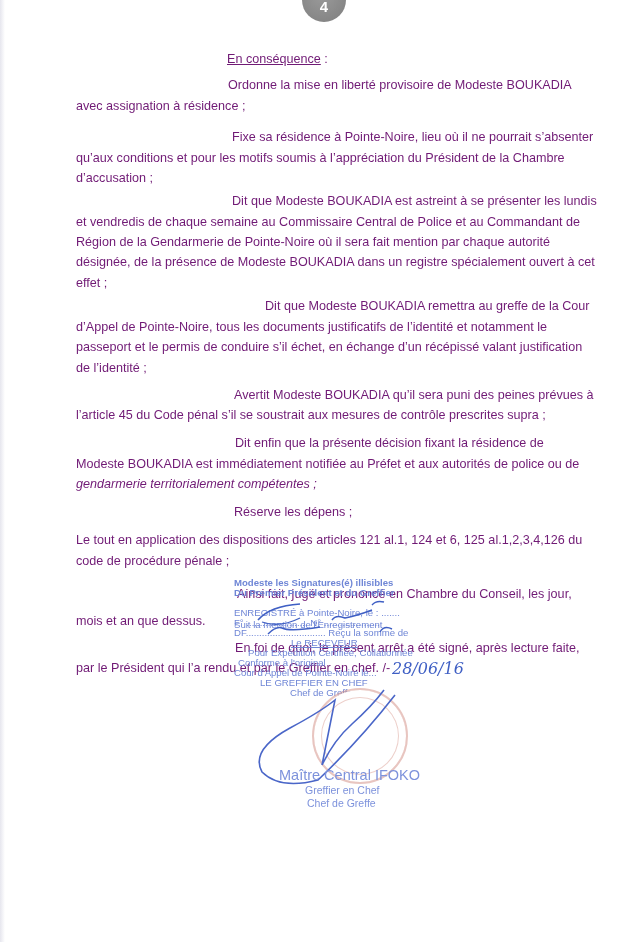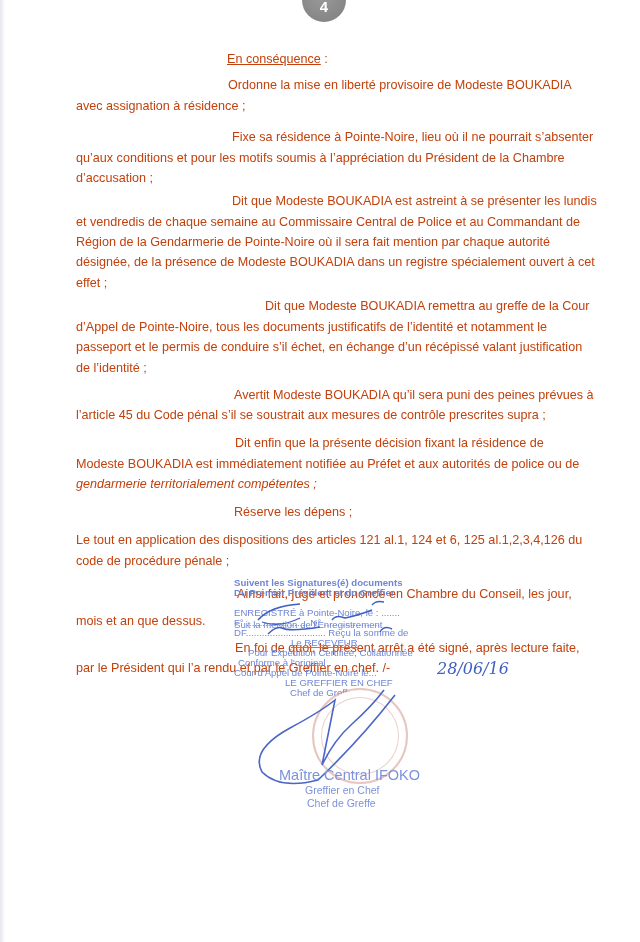--- a/index.html
+++ b/index.html
@@ -6,21 +6,21 @@
     body {
       width:640px; height:942px; background:#ffffff; position:relative; overflow:hidden;
       font-family:"Liberation Sans", "DejaVu Sans", sans-serif; color:#3a3a3a;
     }
     .page-edge { position:absolute; left:0; top:0; width:5px; height:942px; background:linear-gradient(to right,#e6e6ee,#ffffff); }
     .page-num {
       position:absolute; left:302px; top:-22px; width:44px; height:44px; border-radius:50%;
       background:radial-gradient(circle at 45% 40%, #9a9a9a, #7e7e7e);
       color:#fff; font-weight:bold; font-size:15px; text-align:center; line-height:58px;
     }
-    .line { position:absolute; font-size:12.6px; white-space:nowrap; letter-spacing:0; color:#c2410c; }
+    .line { position:absolute; font-size:12.6px; white-space:nowrap; letter-spacing:0; color:#701a75; }
     .u { text-decoration:underline; }
     .stamp { position:absolute; font-family:"Liberation Sans", sans-serif; font-size:9.6px; color:#6f86d6; white-space:nowrap; line-height:10.6px; }
     .stamp.b { font-weight:bold; }
     .seal {
       position:absolute; left:312px; top:688px; width:92px; height:92px; border-radius:50%;
       border:2px solid rgba(214,150,140,0.55); box-shadow: inset 0 0 0 7px rgba(255,255,255,1), inset 0 0 0 8px rgba(214,150,140,0.45);
     }
     .sig-name { position:absolute; font-size:14.5px; color:#7d92dc; white-space:nowrap; }
     .sig-sub { position:absolute; font-size:10.5px; color:#7d92dc; white-space:nowrap; }
     svg.ink { position:absolute; left:0; top:0; }
@@ -57,45 +57,45 @@
     <div class="line" style="left: 234px; top: 505px;">Réserve les dépens ;</div>
     <div class="line" style="left: 76px; top: 533px;">Le tout en application des dispositions des articles 121 al.1, 124 et 6, 125 al.1,2,3,4,126 du</div>
     <div class="line" style="left: 76px; top: 554px;">code de procédure pénale ;</div>
     <div class="line" style="left: 237px; top: 587px;">Ainsi fait, jugé et prononcé en Chambre du Conseil, les jour,</div>
     <div class="line" style="left: 76px; top: 614px;">mois et an que dessus.</div>
     <div class="line" style="left: 235px; top: 641px;">En foi de quoi, le présent arrêt a été signé, après lecture faite,</div>
     <div class="line" style="left: 76px; top: 661px; text-align: center;">par le Président qui l’a rendu et par le Greffier en chef. /-</div>
   </div>
 
 <div id="stamp-lines">
-    <div class="stamp b" style="left: 234px; top: 578px;">Suivent les Signatures(é) documents</div>
+    <div class="stamp b" style="left: 234px; top: 578px;">Modeste les Signatures(é) illisibles</div>
     <div class="stamp b" style="left: 234px; top: 588px;">Du Premier Président et du Greffier</div>
     <div class="stamp" style="left: 234px; top: 598px; margin-top: 22px;">Suit la mention de l'Enregistrement</div>
     <div class="stamp" style="left: 234px; top: 608px;">ENREGISTRÉ à Pointe-Noire, le : .......</div>
     <div class="stamp" style="left: 234px; top: 618px;">F° ....................... N° .....................</div>
     <div class="stamp" style="left: 234px; top: 628px;">DF.............................. Reçu la somme de</div>
     <div class="stamp" style="left: 291px; top: 638px; text-decoration: underline;">Le RECEVEUR</div>
     <div class="stamp" style="left: 248px; top: 648px; text-align: right;">Pour Expédition Certifiée, Collationnée</div>
     <div class="stamp" style="left: 238px; top: 658px;">Conforme à l'original</div>
     <div class="stamp" style="left: 234px; top: 668px;">Cour d'Appel de Pointe-Noire le...</div>
-    <div class="stamp" style="left: 285px; top: 678px;">LE  GREFFIER EN CHEF</div>
+    <div class="stamp" style="left: 260px; top: 678px;">LE  GREFFIER EN CHEF</div>
     <div class="stamp" style="left: 290px; top: 688px;">Chef de Greffe</div>
   </div>
 
 <div class="seal"></div>
 
 <svg class="ink" width="640" height="942">
 
   <path d="M258 620 Q270 606 300 604" stroke="#3f5fc4" stroke-width="1.6" fill="none"></path>
   <path d="M262 622 Q280 628 300 618" stroke="#3f5fc4" stroke-width="1.3" fill="none"></path>
   <path d="M268 634 Q276 626 282 628 Q290 632 320 627" stroke="#3f5fc4" stroke-width="1.5" fill="none"></path>
   <path d="M332 620 Q336 614 345 618 Q356 616 372 610" stroke="#3f5fc4" stroke-width="1.5" fill="none"></path>
   <path d="M372 605 Q376 600 384 602" stroke="#3f5fc4" stroke-width="1.4" fill="none"></path>
   <path d="M380 632 Q384 625 392 629" stroke="#3f5fc4" stroke-width="1.4" fill="none"></path>
 
   <path d="M395 695 Q360 740 318 780 Q280 790 262 772 Q250 750 290 728 Q320 712 335 700 Q330 725 322 765 Q334 740 352 724 Q372 706 384 690" stroke="#4a66c8" stroke-width="1.6" fill="none"></path>
 </svg>
 
-<div class="stamp b" style="left:392px; top:664px; font-size:16px; font-family:'DejaVu Serif', serif; font-style:italic; color:#3f5fc4; font-weight:normal;margin-left:45px;">28/06/16</div>
+<div class="stamp b" style="left:392px; top:664px; font-size:16px; font-family:'DejaVu Serif', serif; font-style:italic; color:#3f5fc4; font-weight:normal;">28/06/16</div>
 
 <div class="sig-name" style="left:279px; top:767px;">Maître Central IFOKO</div>
 <div class="sig-sub" style="left:305px; top:784px;">Greffier en Chef</div>
 <div class="sig-sub" style="left:307px; top:797px;">Chef de Greffe</div>
 
 </body></html>

